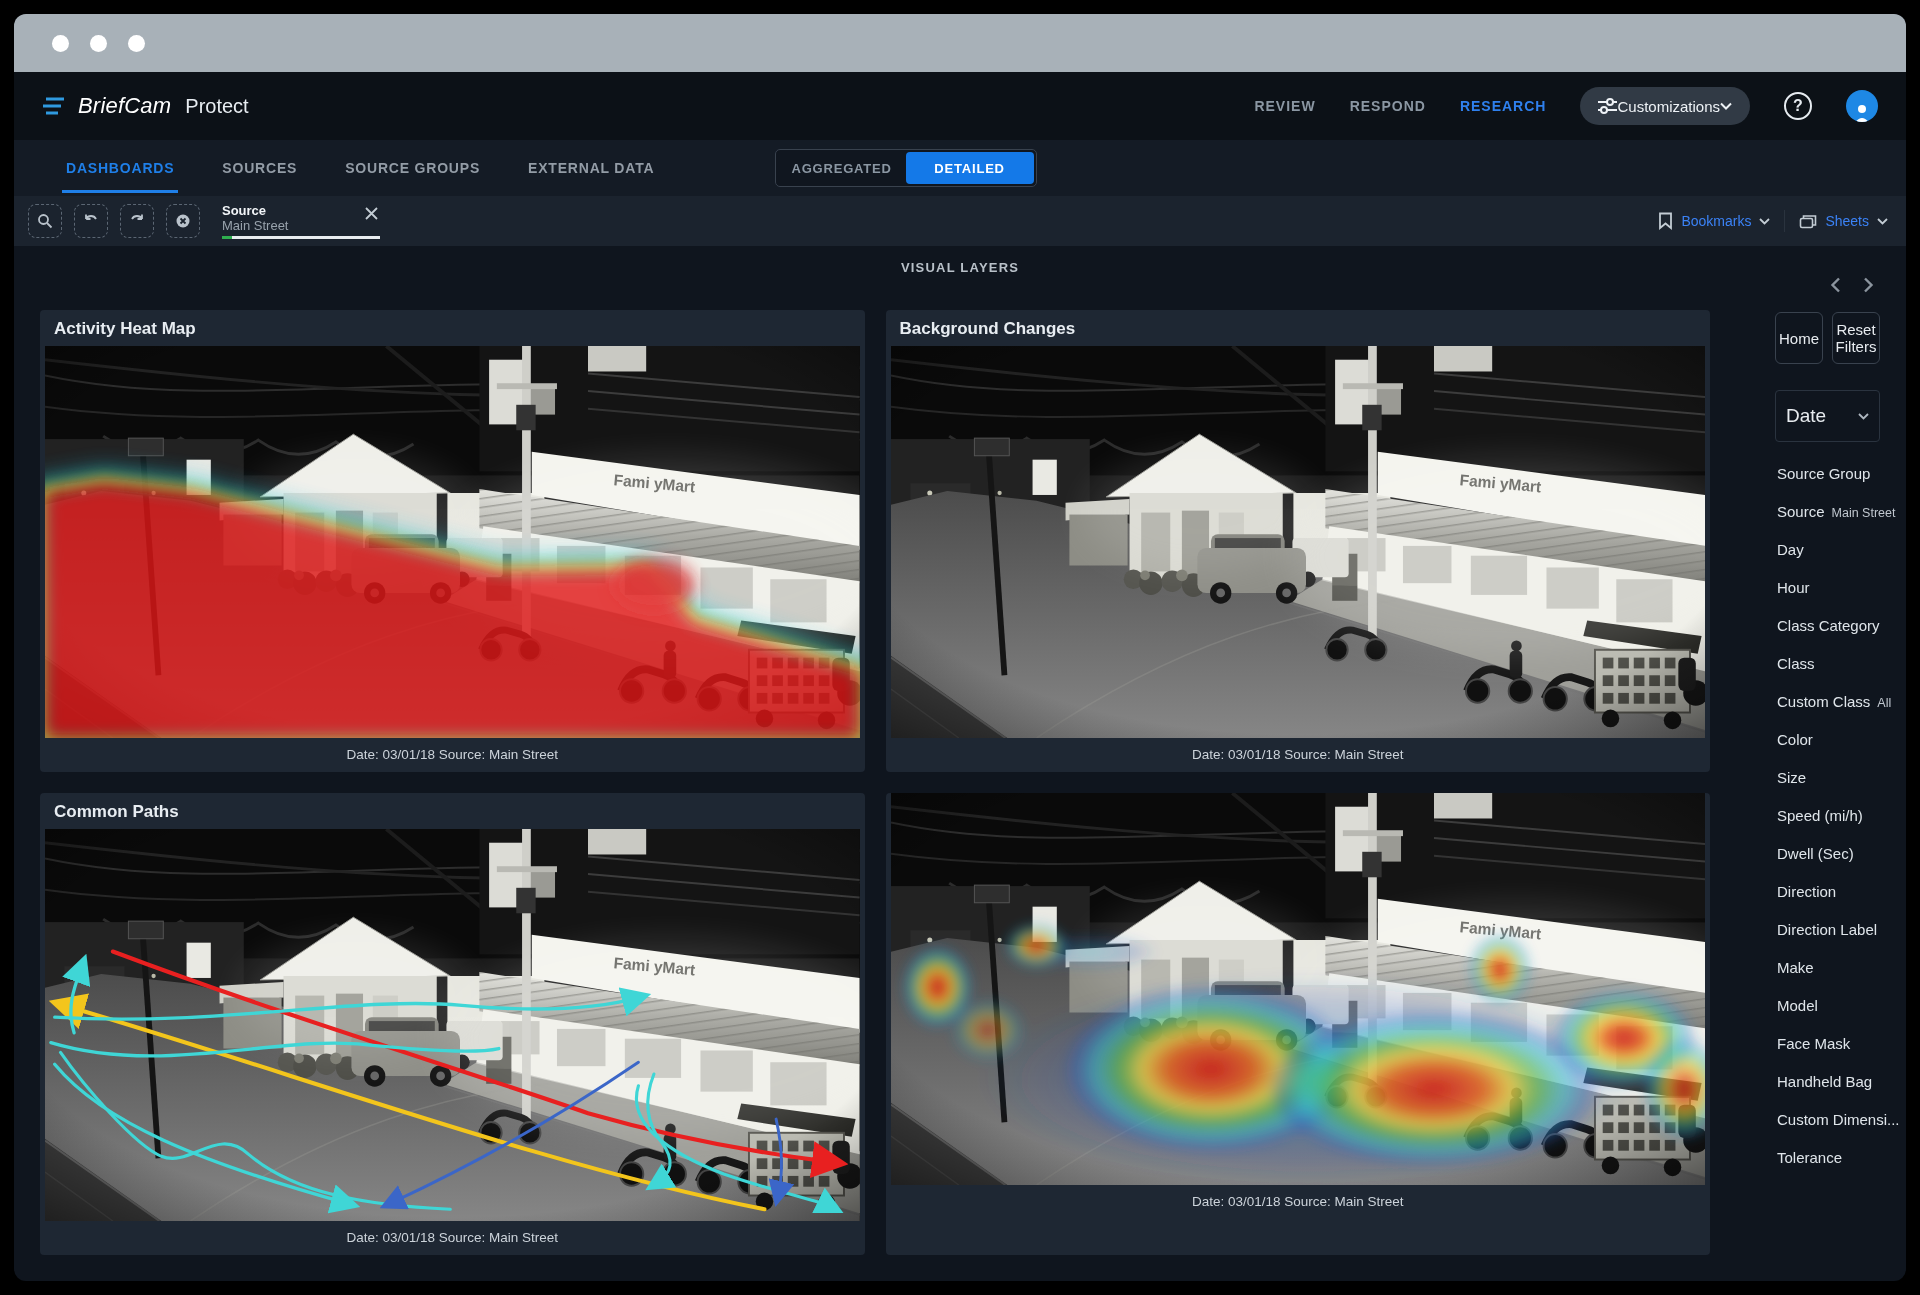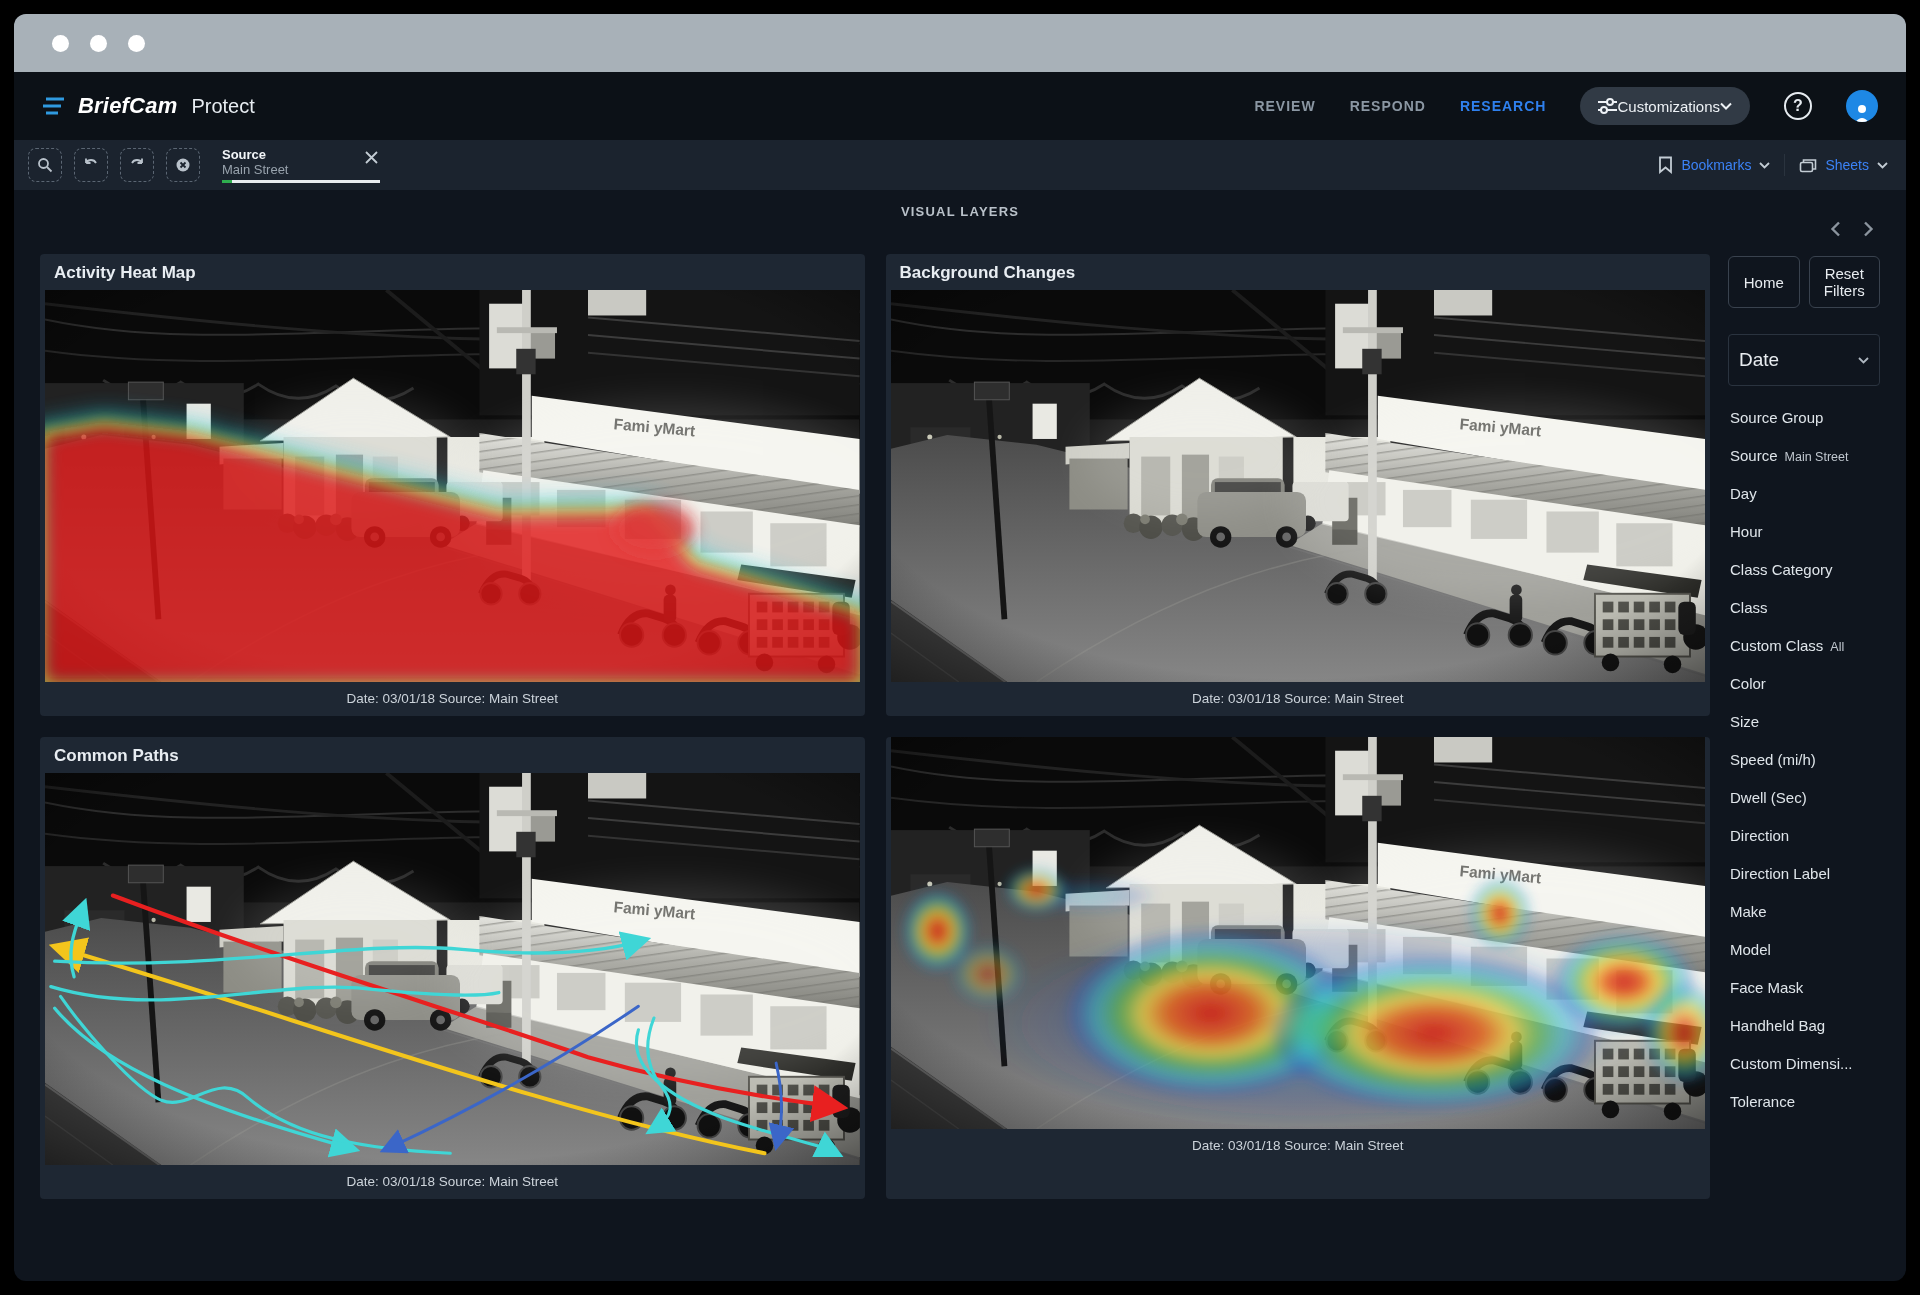--- a/index.html
+++ b/index.html
@@ -6,21 +6,21 @@
   html,body { width:1920px; height:1295px; background:#000; font-family:"Liberation Sans", sans-serif; overflow:hidden; }
   .window { position:absolute; left:14px; top:14px; width:1892px; height:1267px; border-radius:12px; overflow:hidden; background:#0f151e; }
 
   
   .titlebar { height:58px; background:#a8b1b8; display:flex; align-items:center; padding-left:38px; gap:21px; }
   .titlebar .dot { width:17px; height:17px; border-radius:50%; background:#fff; }
 
   
   .navbar { height:68px; background:#0c1117; display:flex; align-items:center; padding:0 28px; }
   .brand { display:flex; align-items:center; gap:10px; }
-  .brand-name { color:#fff; font-size:22px; font-weight:700; font-style:italic; letter-spacing:.2px; }
+  .brand-name { color:#fff; font-size:22px; font-weight:400; font-style:italic; letter-spacing:.2px; }
   .brand-prod { color:#e8edf2; font-size:20px; font-weight:400; margin-left:4px; }
   .nav-right { margin-left:auto; display:flex; align-items:center; gap:34px; }
   .mode-link { color:#8b97a3; font-size:14px; letter-spacing:1px; font-weight:600; text-decoration:none; cursor:pointer; }
   .mode-link.active { color:#2f80ed; }
   .pill-btn { display:flex; align-items:center; background:#313a45; border:none; border-radius:19px; height:38px; padding:0 18px; color:#eef2f6; font-size:15px; cursor:pointer; font-family:inherit; }
   .help-circle { width:28px; height:28px; border-radius:50%; border:2px solid #e6ebf0; color:#e6ebf0; display:flex; align-items:center; justify-content:center; font-size:16px; font-weight:700; cursor:pointer; }
   .avatar { width:32px; height:32px; border-radius:50%; background:#1e88e5; display:flex; align-items:flex-end; justify-content:center; overflow:hidden; cursor:pointer; }
 
   
   .tabsrow { height:56px; background:#141b25; display:flex; align-items:center; padding:0 48px; position:relative; }
@@ -52,21 +52,21 @@
   .pager button { background:none; border:none; cursor:pointer; padding:2px; }
   .layout { display:grid; grid-template-columns:1fr 152px; gap:18px; }
   .grid { display:grid; grid-template-columns:1fr 1fr; gap:21px; }
   .panel { background:#1e2733; border-radius:4px; overflow:hidden; }
   .panel h3 { color:#e8edf2; font-size:17px; font-weight:600; padding:9px 14px 7px; }
   .shot { padding:0 5px; cursor:pointer; }
   .shot svg { display:block; width:100%; height:392px; background:#000; }
   .caption { color:#ccd3da; font-size:13.5px; text-align:center; padding:9px 0 10px; }
 
   
-  .sidebar { padding-top:2px; }
+  .sidebar { padding-top:2px;margin-left:47px; }
   .sb-btns { display:flex; gap:9px; }
   .sb-btn { flex:1; height:52px; background:transparent; border:1px solid #39424e; border-radius:6px; color:#e8ecf0; font-size:15px; cursor:pointer; font-family:inherit; line-height:17px; }
   .date-box { margin-top:26px; height:52px; border:1px solid #2a333f; border-radius:4px; display:flex; align-items:center; padding:0 10px; color:#e8ecf0; font-size:19px; cursor:pointer; }
   .date-box .chev { margin-left:auto; }
   .f-list { margin-top:12px; }
   .f-item { padding:10.5px 2px; cursor:pointer; display:flex; align-items:baseline; gap:7px; }
   .f-label { color:#dfe5ea; font-size:15px; white-space:nowrap; }
   .f-value { color:#c0c7cf; font-size:12.5px; white-space:nowrap; }
   .hiddefs { position:absolute; width:0; height:0; overflow:hidden; }
 </style>
@@ -300,20 +300,30 @@
       <div class="help-circle">?</div>
       <div class="avatar">
         <svg width="20" height="20" viewBox="0 0 20 20">
           <circle cx="10" cy="7" r="4" fill="#fff"></circle>
             <path d="M2,22 q8,-12 16,0" fill="#fff"></path>
         </svg>
       </div>
     </nav>
   </header>
 
+  <div class="tabsrow">
+    <div class="tab active">DASHBOARDS</div>
+    <div class="tab">SOURCES</div>
+    <div class="tab">SOURCE GROUPS</div>
+    <div class="tab">EXTERNAL DATA</div>
+    <div class="toggle">
+      <div class="opt">AGGREGATED</div>
+      <div class="opt sel">DETAILED</div>
+    </div>
+  </div>
 
   <div class="filterbar">
     <button class="fb-icon">
       <svg width="16" height="16" viewBox="0 0 16 16">
           <circle cx="6.5" cy="6.5" r="4.5" fill="none" stroke="#b9c2cb" stroke-width="1.8"></circle>
           <line x1="10" y1="10" x2="14.5" y2="14.5" stroke="#b9c2cb" stroke-width="1.8"></line>
         </svg>
     </button>
     <button class="fb-icon">
       <svg width="16" height="16" viewBox="0 0 16 16">

